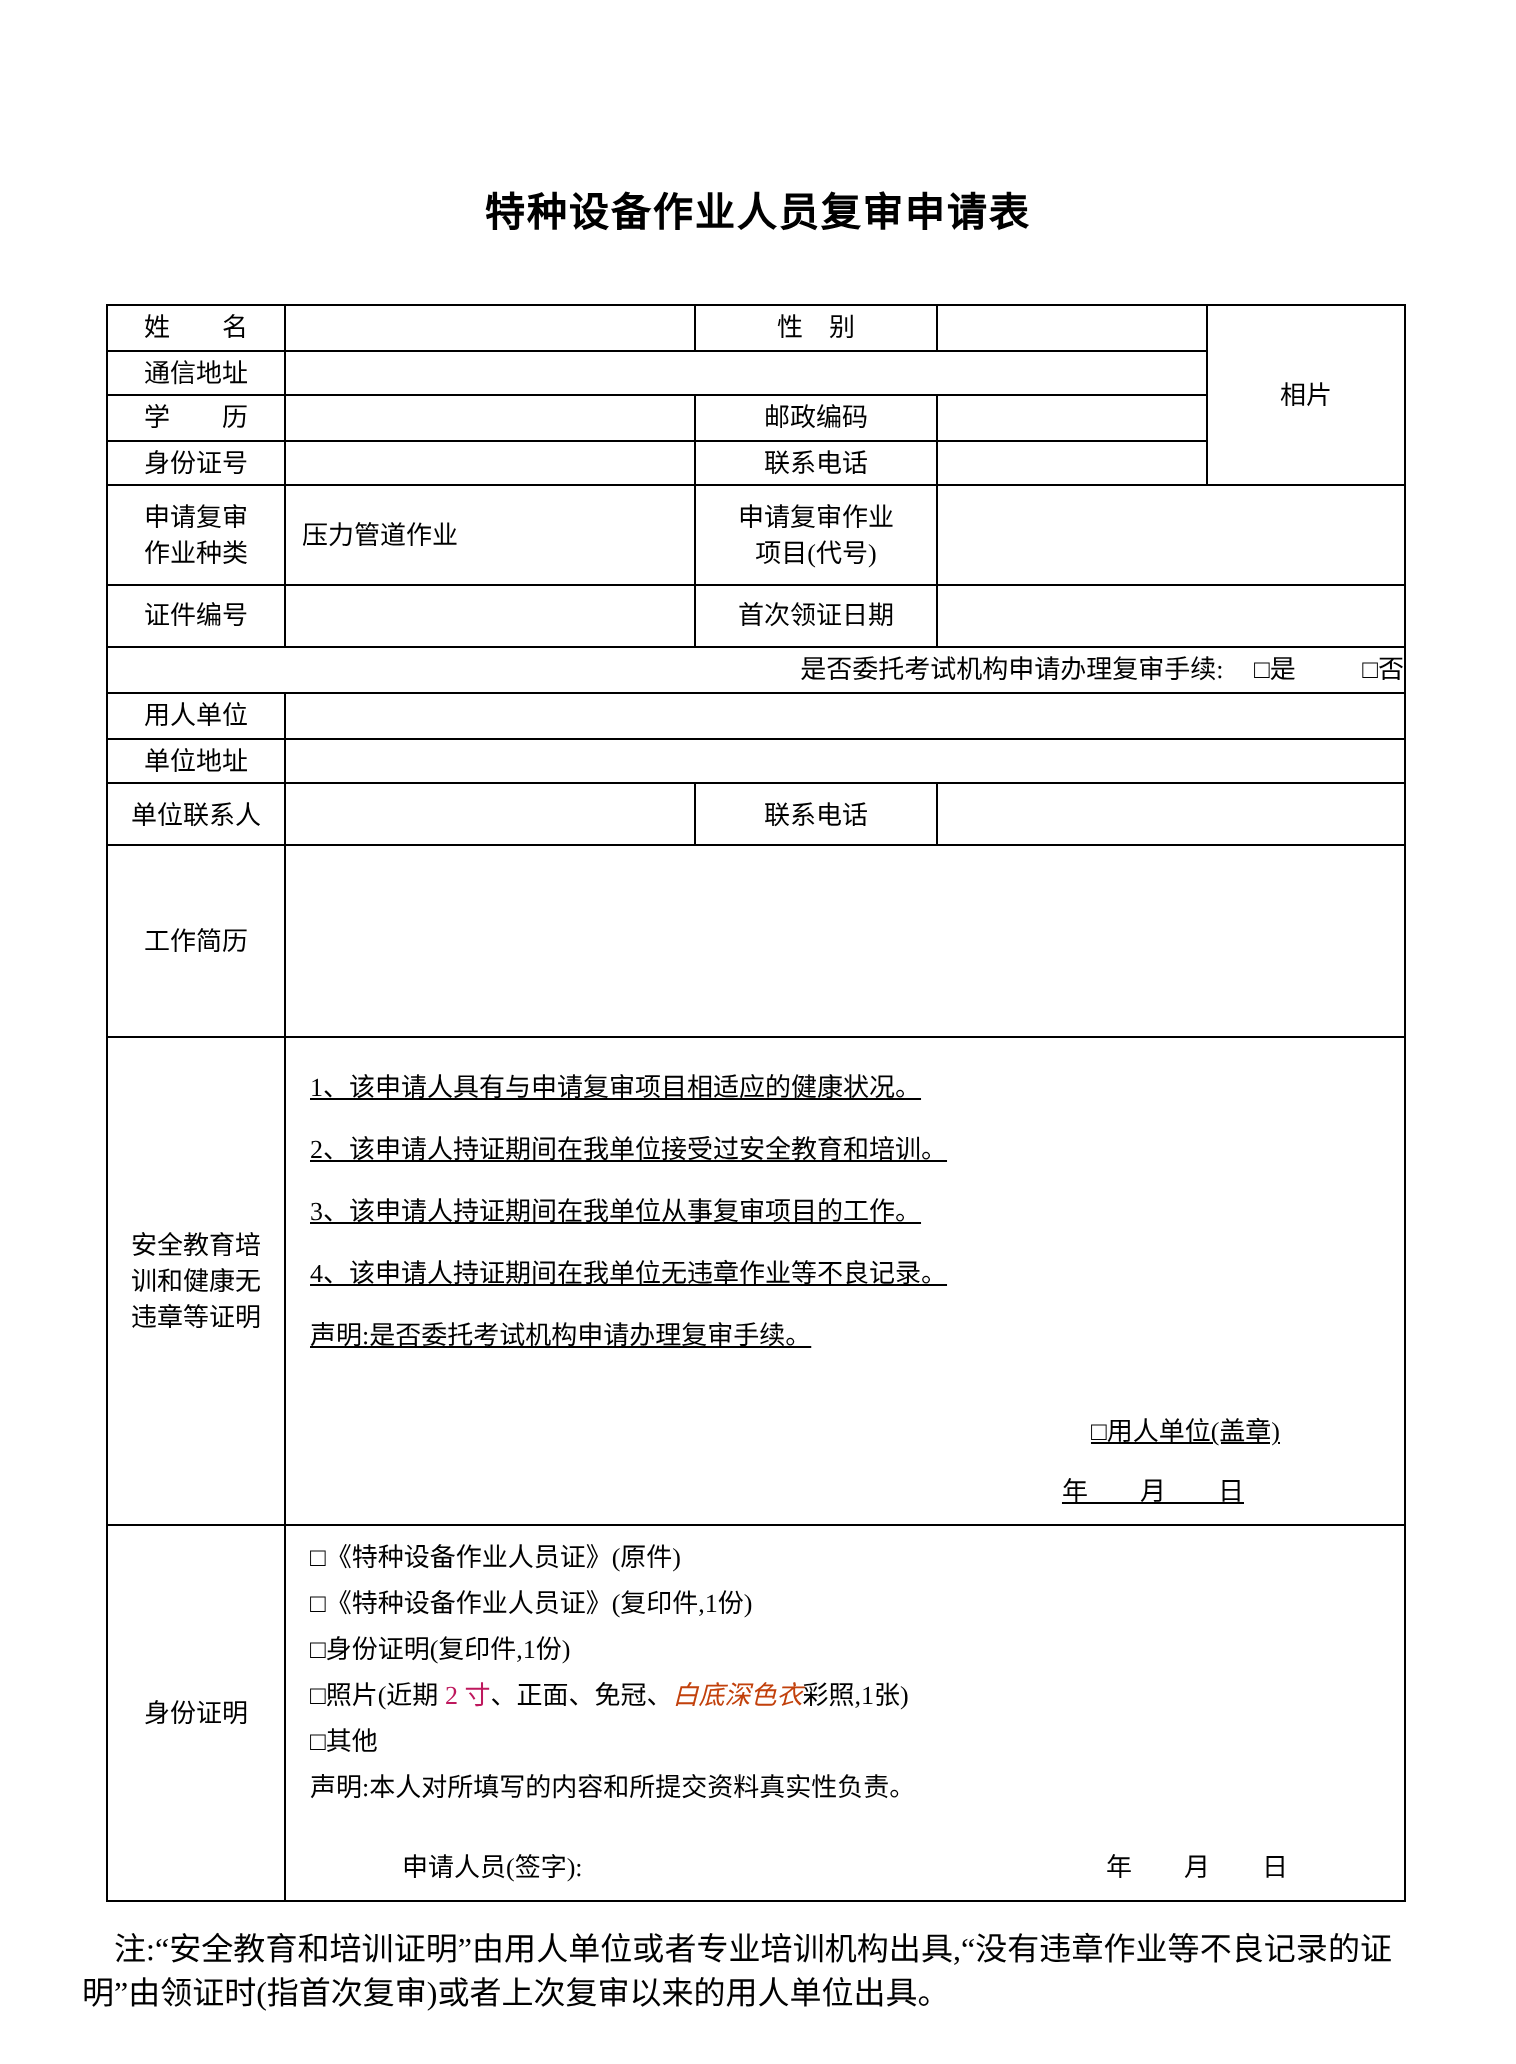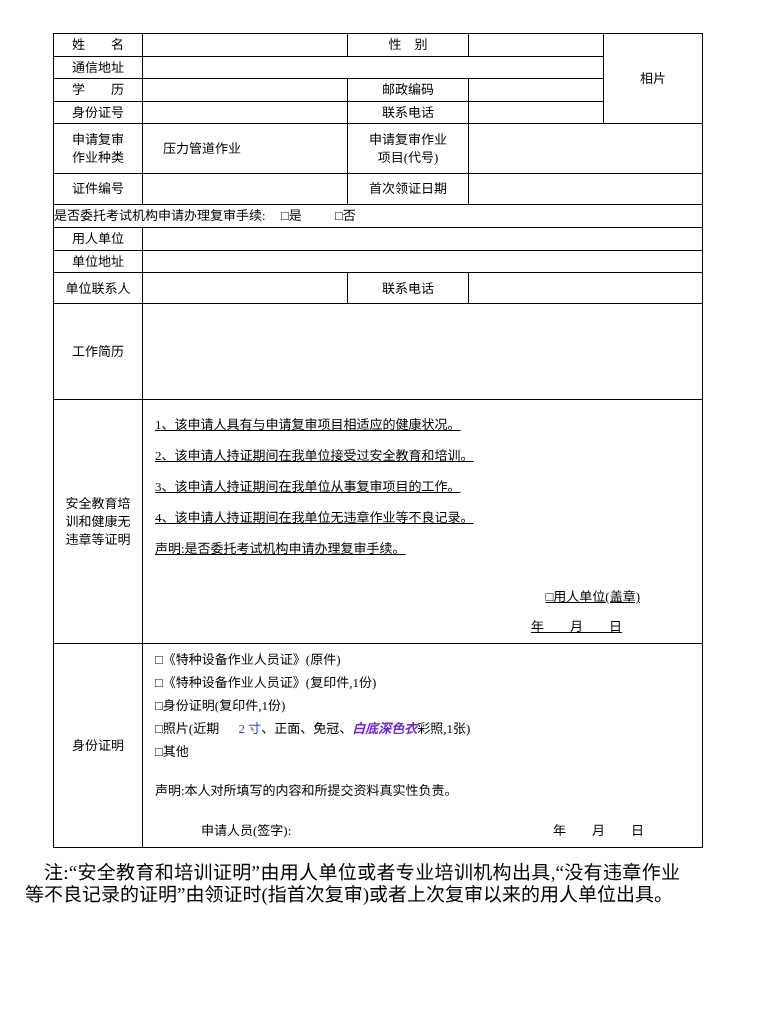--- a/index.html
+++ b/index.html
@@ -29,65 +29,66 @@
     width: 649px;
     font-size: 13px;
   }
   table.form td {
     border: 1px solid #000;
     vertical-align: middle;
     line-height: 1.35;
   }
   td.lbl { text-align: center; padding: 2px 3px; }
   td.val { padding: 2px 6px; }
-  td.val-left { padding: 2px 20px; text-align: left; }
+  td.val-left { padding: 2px 8px; text-align: left; }
   td.photo { text-align: center; }
   tr.r-sm td { height: 22px; }
   tr.r-md td { height: 31px; }
   tr.r-2l td { height: 50px; }
-  tr.r-entrust td { height: 23px; text-align: left; }
+  tr.r-entrust td { height: 23px; text-align: right; }
   tr.r-work td { height: 96px; }
   tr.r-safety > td.content { height: 210px; text-decoration: underline; }
   tr.r-materials > td.content { height: 180px; }
   td.content {
     vertical-align: top;
     padding: 4px 10px 6px 12px;
     text-align: left;
   }
   .safety-item, .safety-statement { margin-top: 10px; line-height: 21px; }
   .stamp-line { margin-top: 27px; text-align: right; padding-right: 52px; line-height: 21px; }
   .date-line { margin-top: 9px; text-align: right; padding-right: 70px; line-height: 21px; }
   .mat-item { line-height: 22px; margin-top: 1px; }
-  .mat-statement { margin-top: 17px; line-height: 21px; }
+  .mat-statement { margin-top: 1px; line-height: 21px; }
   .sign-row {
     margin-top: 19px;
     display: flex;
     justify-content: space-between;
     padding-left: 46px;
     padding-right: 48px;
     line-height: 21px;
   }
-  .red-text { color: #1d4ed8; padding-left: 16px; }
-  .red-bold-italic { color: #6d28d9; font-weight: 700; font-style: italic; }
+  .red-text { color: #be185d; }
+  .red-bold-italic { color: #c2410c; font-weight: 400; font-style: italic; }
   .entrust-yes { margin-left: 12px; }
   .entrust-no { margin-left: 30px; }
   .note {
     width: 655px;
-    margin: 14px 0 0 25px;
-    font-size: 19px;
+    margin: 14px 0 0 41px;
+    font-size: 16px;
     line-height: 22px;
     text-indent: 1em;
     text-align: justify;
   }
 </style>
 </head>
 <body>
 
 <div class="page">
 
+  <div class="title">特种设备作业人员复审申请表</div>
 
   <table class="form">
     <colgroup>
       <col style="width:89px">
         <col style="width:205px">
         <col style="width:121px">
         <col style="width:135px">
         <col style="width:99px">
     </colgroup>
     <tbody>

